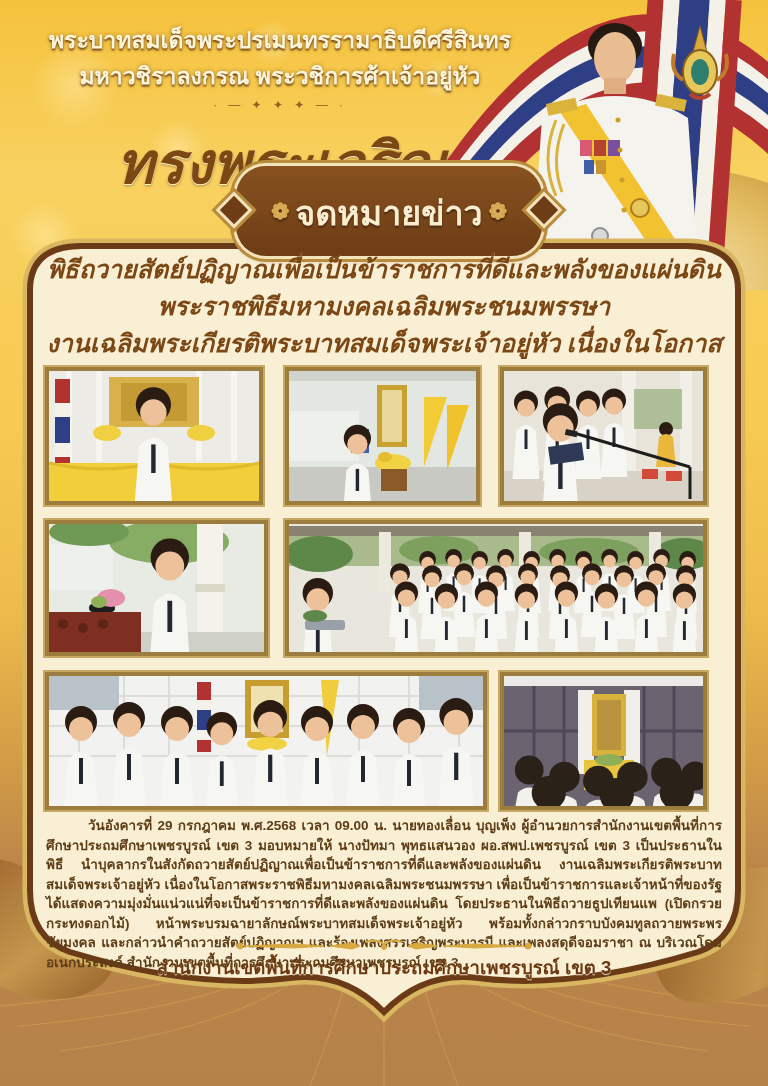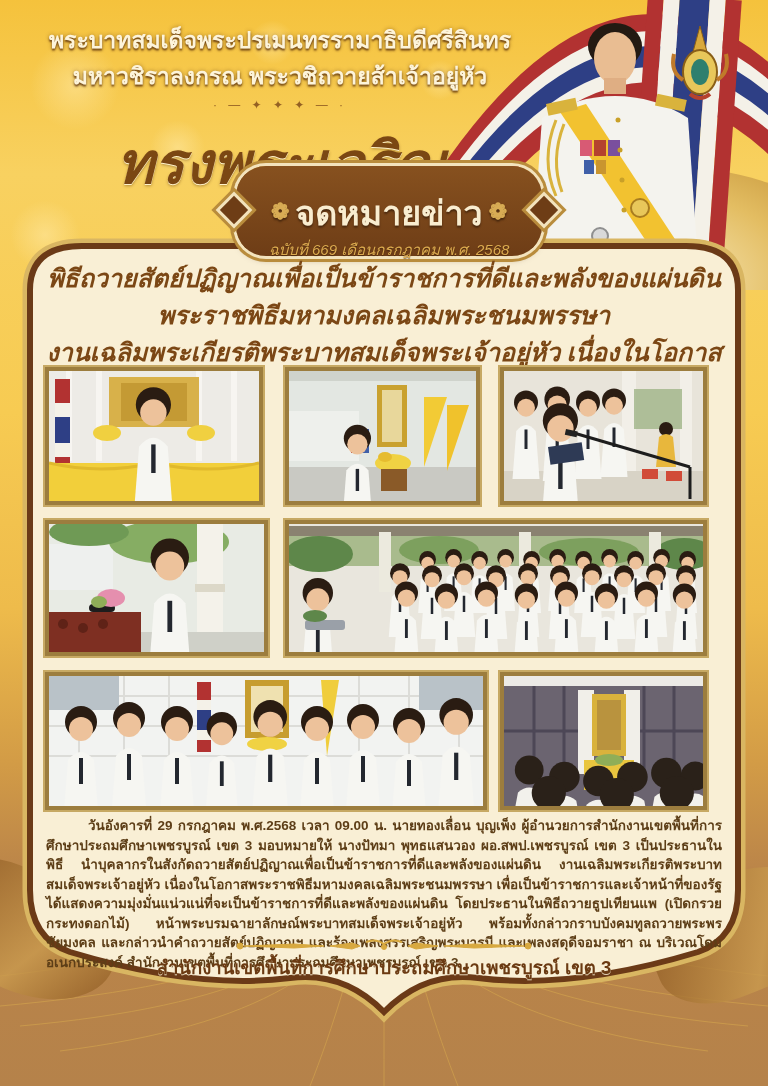--- a/index.html
+++ b/index.html
@@ -26,21 +26,21 @@
           text-align:center;}
   .banner:before,.banner:after{content:"";position:absolute;top:34px;width:20px;height:20px;background:#6e3d16;
           box-shadow:0 0 0 3px #f3e3bd,0 0 0 6px #b98c3c;transform:rotate(45deg);}
   .banner:before{left:-12px;} .banner:after{right:-12px;}
   .banner-title{position:relative;margin-top:24px;font-size:34px;font-weight:bold;color:#f9edd0;line-height:44px;
           font-family:"Liberation Serif",serif;text-shadow:0 2px 2px rgba(40,20,5,.6);}
   .banner-title .orn{color:#d8ac54;font-size:22px;vertical-align:6px;padding:0 6px;}
   .banner-edition{position:relative;font-size:15px;font-style:italic;color:#dcab4f;margin-top:2px;
           text-shadow:0 1px 1px rgba(40,20,5,.5);}
   
-  .headline{position:absolute;left:44px;top:260px;width:680px;text-align:center;z-index:7;
+  .headline{position:absolute;left:44px;top:251px;width:680px;text-align:center;z-index:7;
             font-family:"Liberation Serif",serif;font-style:italic;font-weight:bold;
             color:#7b4715;font-size:25px;line-height:37px;text-shadow:0 1px 0 rgba(255,244,214,.7);}
   
   .photo{position:absolute;z-index:7;margin:0;padding:0;background:#e7e4dd;
          border:4px solid #9c7d3e;box-shadow:0 0 0 2px #c7a963,inset 0 0 0 2px #6e5120;}
   .photo svg{display:block;}
   
   .article{position:absolute;left:46px;top:816px;width:676px;z-index:7;margin:0;
            font-size:13.5px;line-height:19.5px;color:#5d3e17;text-align:justify;text-indent:42px;font-weight:bold;}
   .divider-svg{position:absolute;left:234px;top:938px;z-index:7;}
@@ -147,35 +147,34 @@
       </g>
       <circle cx="618" cy="120" r="2.5" fill="#c9a028"></circle>
         <circle cx="620" cy="150" r="2.5" fill="#c9a028"></circle>
       <circle cx="622" cy="180" r="2.5" fill="#c9a028"></circle>
         <circle cx="624" cy="210" r="2.5" fill="#c9a028"></circle>
     </g>
   </svg>
 
   <header class="royal-header">
     <div class="hline">พระบาทสมเด็จพระปรเมนทรรามาธิบดีศรีสินทร</div>
-    <div class="hline">มหาวชิราลงกรณ พระวชิถวายส้าเจ้าอยู่หัว</div>
+    <div class="hline">มหาวชิราลงกรณ พระวชิการศ้าเจ้าอยู่หัว</div>
     <div class="hdiv">· — ✦ ✦ ✦ — ·</div>
     <div class="blessing">ทรงพระเจริญ</div>
   </header>
 
   <svg class="panel-svg" width="768" height="860" viewBox="0 0 768 860">
     <path d="M30 100 Q30 56 82 56 L686 56 Q738 56 738 100 L738 700 Q738 748 698 762 Q572 800 478 788 Q424 781 384 822 Q344 781 290 788 Q196 800 70 762 Q30 748 30 700 Z" fill="none" stroke="#d9b662" stroke-width="15"></path>
     <path d="M30 100 Q30 56 82 56 L686 56 Q738 56 738 100 L738 700 Q738 748 698 762 Q572 800 478 788 Q424 781 384 822 Q344 781 290 788 Q196 800 70 762 Q30 748 30 700 Z" fill="#f9efd5" stroke="#6b3a17" stroke-width="6"></path>
   </svg>
 
   <div class="banner">
     <div class="banner-title">
       <span class="orn">❁</span><span>จดหมายข่าว</span><span class="orn">❁</span>
     </div>
-    <div class="banner-edition">ฉบับที่ 669 เดือนกรกฎาคม พ.ศ. 2568</div>
   </div>
 
   <div class="headline">
     <div>พิธีถวายสัตย์ปฏิญาณเพื่อเป็นข้าราชการที่ดีและพลังของแผ่นดิน</div>
     <div>พระราชพิธีมหามงคลเฉลิมพระชนมพรรษา</div>
     <div>งานเฉลิมพระเกียรติพระบาทสมเด็จพระเจ้าอยู่หัว เนื่องในโอกาส</div>
   </div>
 
   <figure class="photo" style="left:45px;top:367px">
     <svg width="210" height="130" viewBox="0 0 210 130">

